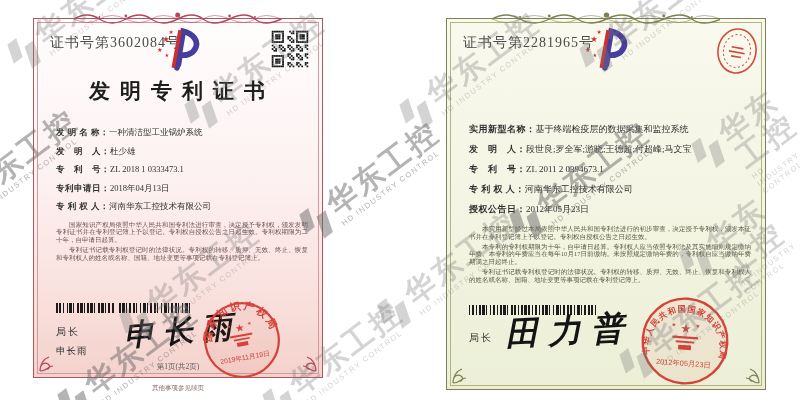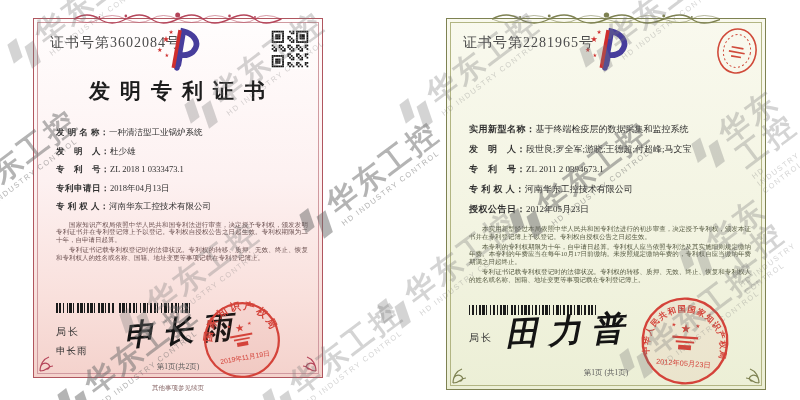--- a/index.html
+++ b/index.html
@@ -421,21 +421,20 @@
     </text>
     <text x="50" y="41" font-size="13" text-anchor="middle" fill="currentColor">★</text>
     <text x="34" y="35" font-size="6" fill="currentColor">★</text>
     <text x="60" y="35" font-size="6" fill="currentColor">★</text>
     <rect x="36" y="45" width="28" height="2.5" fill="currentColor"></rect>
     <rect x="40" y="50" width="20" height="2" fill="currentColor"></rect>
     <rect x="43" y="54.5" width="14" height="5" fill="currentColor"></rect>
     <text x="50" y="77" font-size="8" text-anchor="middle" fill="currentColor">2012年05月23日</text>
   </svg>
 
-  <div class="page-foot">第1页 (共1页)</div>
 
   <svg class="corner bl" viewBox="0 0 24 24" style="color:var(--right-border)">
     <path d="M3 21 C3 13 8 12 11 14 C14 16 12 20 9 19 M3 21 C10 21 11 16 16 16 M3 21 C3 15 6 9 12 7" fill="none" stroke="currentColor" stroke-width="1.2"></path>
   </svg>
   <svg class="corner br" viewBox="0 0 24 24" style="color:var(--right-border)">
     <path d="M3 21 C3 13 8 12 11 14 C14 16 12 20 9 19 M3 21 C10 21 11 16 16 16 M3 21 C3 15 6 9 12 7" fill="none" stroke="currentColor" stroke-width="1.2"></path>
   </svg>
 </div>
 
 <div id="wm-layer">

